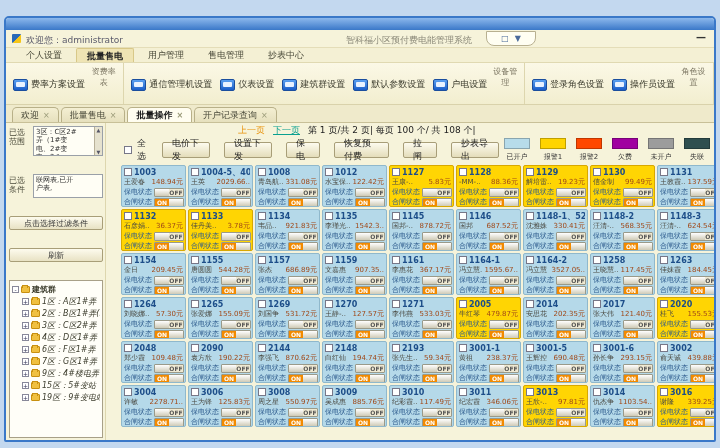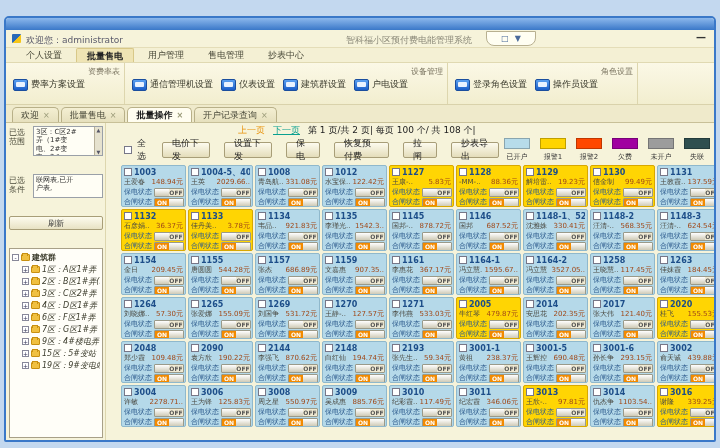--- a/index.html
+++ b/index.html
@@ -122,20 +122,24 @@
           <div class="rbtn">
             <span class="ricon"></span>
             <span class="lbl">仪表设置</span>
           </div>
           <div class="rbtn">
             <span class="ricon"></span>
             <span class="lbl">建筑群设置</span>
           </div>
           <div class="rbtn">
             <span class="ricon"></span>
+            <span class="lbl">默认参数设置</span>
+          </div>
+          <div class="rbtn">
+            <span class="ricon"></span>
             <span class="lbl">户电设置</span>
           </div>
         </div>
         <div class="glabel">设备管理</div>
       </div>
       <div class="rgroup">
         <div class="rbtns">
           <div class="rbtn">
             <span class="ricon"></span>
             <span class="lbl">登录角色设置</span>
@@ -177,20 +181,21 @@
             <span>▼</span>
           </span>
         </div>
       </div>
       <div class="filter-row">
         <div class="flabel">已选条件</div>
         <div class="fbox small">
           <span>联网表,已开户表,</span>
         </div>
       </div>
+      <div class="sbtn">点击选择过滤条件</div>
       <div class="sbtn">刷新</div>
       <div class="treepanel">
           <div class="tnode root">
             <span class="eb">-</span>
             <span class="folder"></span>
             <span class="tl">建筑群</span>
           </div>
           <div class="tnode child">
             <span class="eb">+</span>
             <span class="folder"></span>

